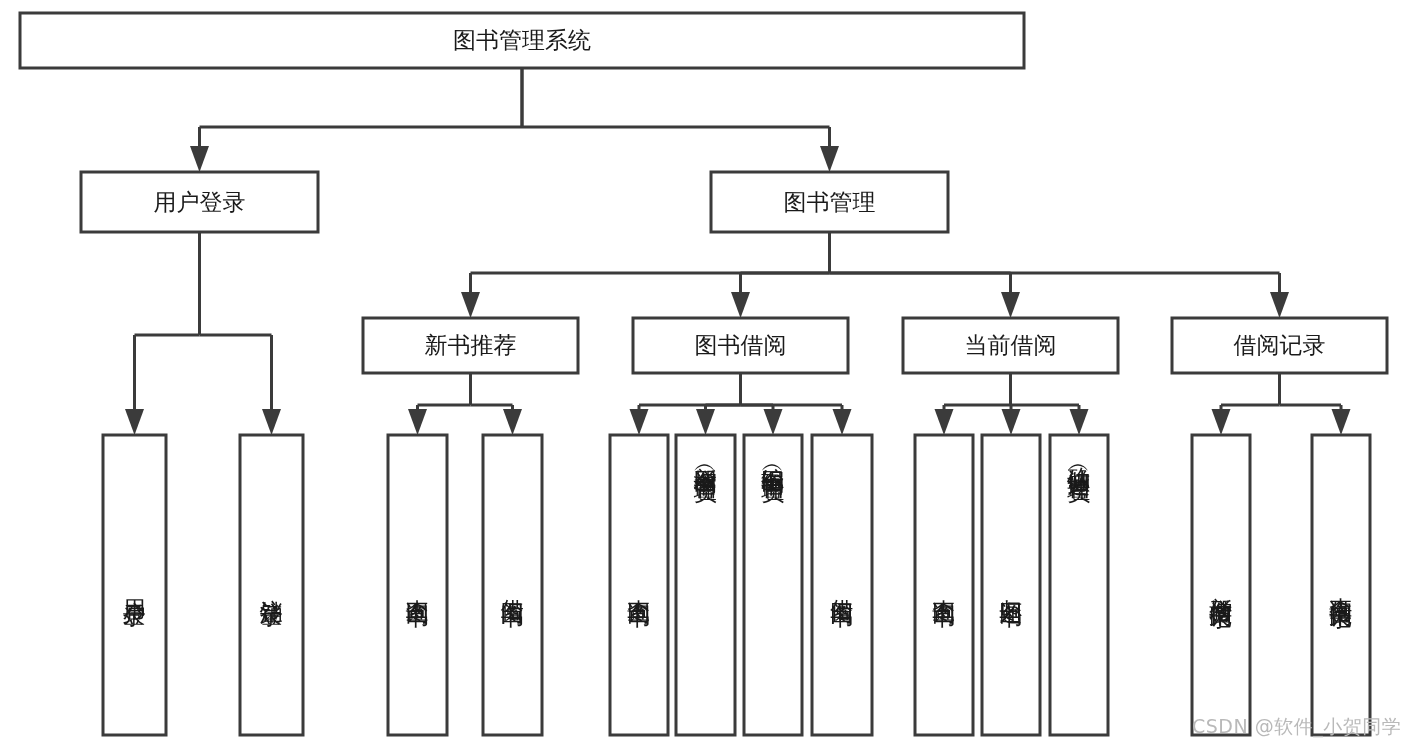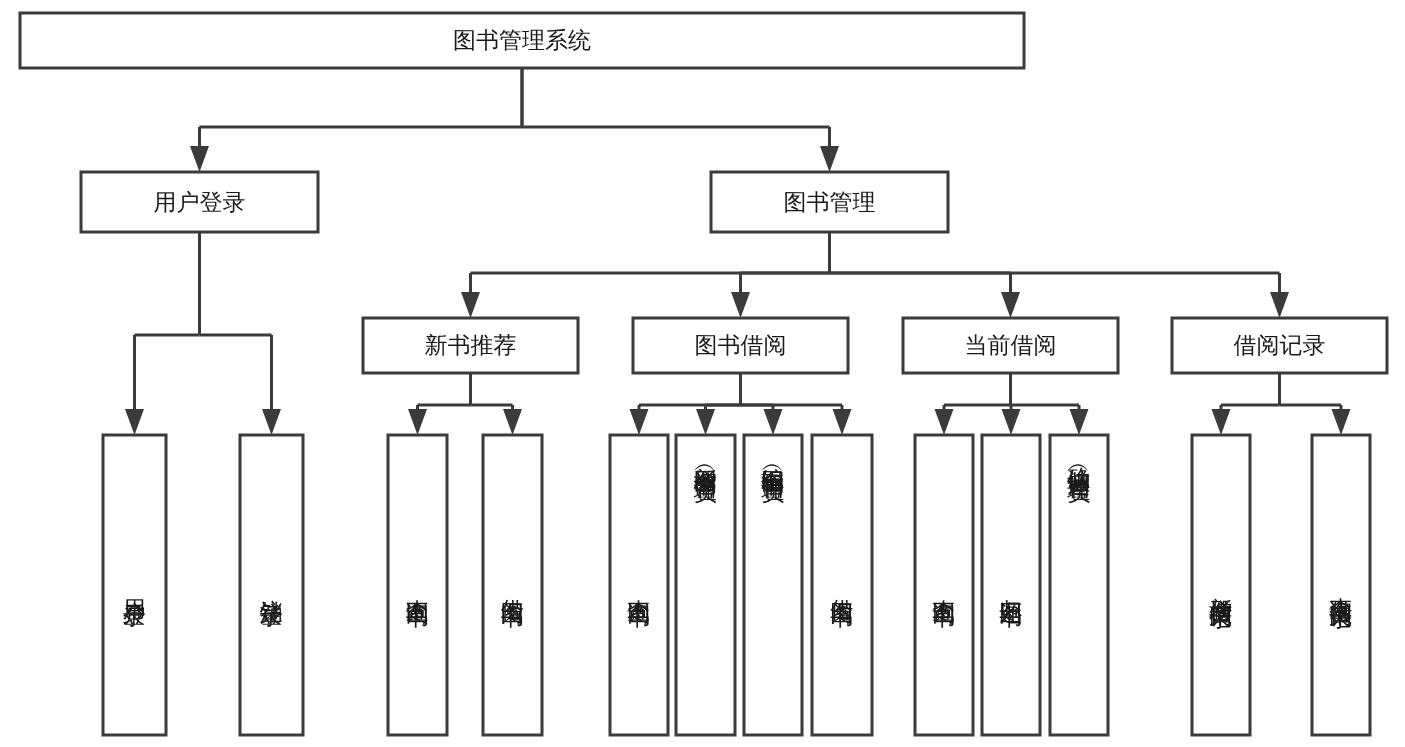--- a/index.html
+++ b/index.html
@@ -264,13 +264,14 @@
       <div class="vlabel-wrap" style="left: 1050px; top: 449px; width: 58px; height: 286px;">
         <span class="vlabel-text">确认归还（管理员）</span>
       </div>
       <div class="vlabel-wrap mid" style="left: 1192px; top: 435px; width: 58px; height: 300px;">
         <span class="vlabel-text">新增借阅记录</span>
       </div>
       <div class="vlabel-wrap mid" style="left: 1312px; top: 435px; width: 58px; height: 300px;">
         <span class="vlabel-text">查询借阅记录</span>
       </div>
     </div>
+  <div class="watermark" style="left: 1192px; top: 714px;">CSDN @软件_小贺同学</div>
 </div>
 
 </body></html>

